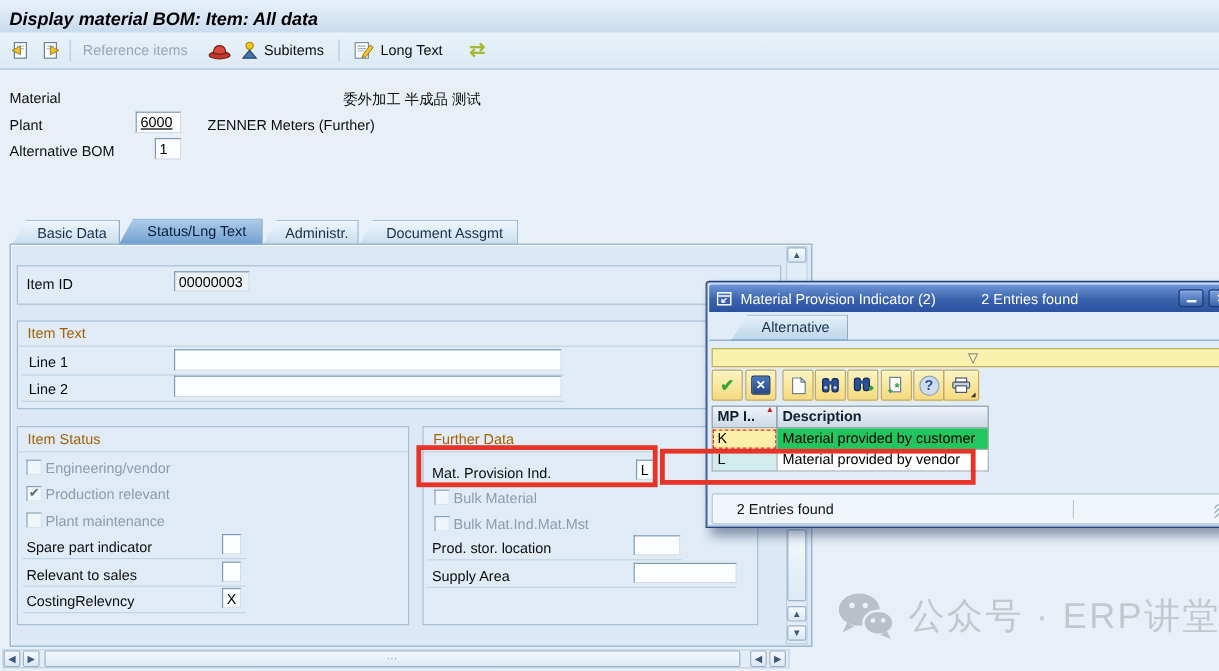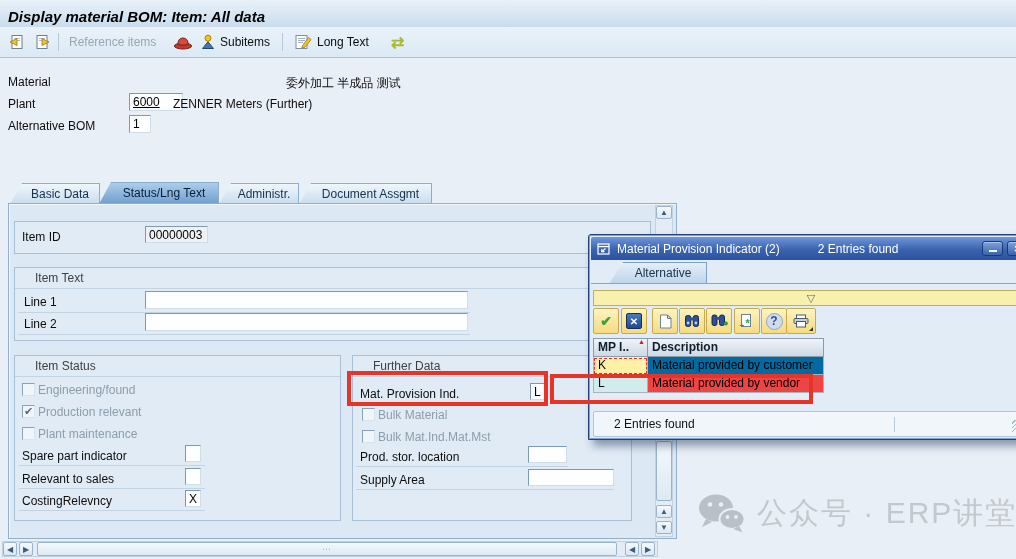--- a/index.html
+++ b/index.html
@@ -38,21 +38,21 @@
     position:absolute; top:183px; height:21px; display:flex; align-items:center; justify-content:center;
     background:linear-gradient(#f1f7fc,#c8ddef); clip-path:polygon(12px 0,100% 0,100% 100%,0 100%);
     box-shadow:inset 0 0 0 1px #8badd0; font-size:12px; color:#15314e; padding-left:10px; cursor:default;
   }
   .tab.active { top:182px; height:22px; background:linear-gradient(#b0cfeb,#6f9ecf); color:#071e38; z-index:6; }
   .panel {
     position:absolute; left:8px; top:203px; width:669px; height:336px;
     background:#dce8f3; border:1px solid #92b0cb; box-shadow:inset 1px 1px 0 #f2f7fc;
   }
   .grp { position:absolute; background:#e0ebf5; border:1px solid #a8bfd5; }
-  .grp-title { position:absolute; left:8px; top:3px; color:#404040;margin-left:12px; }
+  .grp-title { position:absolute; left:8px; top:3px; color:#a16207; }
   .rowline { position:absolute; height:1px; background:#c2d4e4; }
   
   .cb {
     position:absolute; width:13px; height:13px; background:#f0f5fa;
     border:1px solid; border-color:#8aa2b8 #d7e3ee #d7e3ee #8aa2b8; color:#5c6b79;
     font-size:11px; line-height:11px; text-align:center;
   }
   
   .sb-btn {
     position:absolute; background:linear-gradient(#f5f9fd,#dbe7f2); border:1px solid #9bb4cb;
@@ -176,21 +176,21 @@
     </div>
     <div class="tb-btn" style="left:388px">
       <span class="swap-glyph">⇄</span>
     </div>
   </div>
 
   <span class="lbl" style="left:8px; top:75px">Material</span>
   <span class="lbl" style="left:286px; top:75px">委外加工 半成品 测试</span>
 
   <span class="lbl" style="left:8px; top:97px">Plant</span>
-  <input class="fld" style="left: 129px; top: 93px; width: 54px; text-decoration: underline;" readonly="" value="6000">
+  <input class="fld" style="left: 113px; top: 93px; width: 38px; text-decoration: underline;" readonly="" value="6000">
   <span class="lbl" style="left:173px; top:97px">ZENNER Meters (Further)</span>
 
   <span class="lbl" style="left:8px; top:119px">Alternative BOM</span>
   <input class="fld" style="left: 129px; top: 115px; width: 22px;" readonly="" value="1">
 
   <div class="tab" style="left:10px; width:90px">
       <span>Basic Data</span>
     </div>
   <div class="tab active" style="left:99px; width:120px">
       <span>Status/Lng Text</span>
@@ -217,21 +217,21 @@
   <div class="rowline" style="left:18px; top:312px; width:452px"></div>
   <span class="lbl" style="left:24px; top:317px">Line 2</span>
   <input class="fld" style="left: 145px; top: 313px; width: 323px;" readonly="" value="">
   <div class="rowline" style="left:18px; top:334px; width:452px"></div>
 
   <div class="grp" style="left:14px; top:355px; width:327px; height:166px">
     <span class="grp-title">Item Status</span>
   </div>
   <div class="rowline" style="left:15px; top:376px; width:325px"></div>
   <div class="cb" style="left:22px; top:383px"></div>
-  <span class="lbl dim" style="left:38px; top:383px">Engineering/found</span>
+  <span class="lbl dim" style="left:38px; top:383px">Engineering/vendor</span>
   <div class="cb" style="left:22px; top:405px">✔</div>
   <span class="lbl dim" style="left:38px; top:405px">Production relevant</span>
   <div class="cb" style="left:22px; top:427px"></div>
   <span class="lbl dim" style="left:38px; top:427px">Plant maintenance</span>
 
   <span class="lbl" style="left:22px; top:449px">Spare part indicator</span>
   <input class="fld" style="left: 185px; top: 445px; width: 16px; height: 17px;" readonly="" value="">
   <div class="rowline" style="left:19px; top:465px; width:186px"></div>
   <span class="lbl" style="left:22px; top:472px">Relevant to sales</span>
   <input class="fld" style="left: 185px; top: 468px; width: 16px; height: 17px;" readonly="" value="">
@@ -395,27 +395,27 @@
       <span>MP I..</span>
       <span style="position:absolute; right:2px; top:-1px; font-size:7px; color:#cc2020">▲</span>
     </div>
     <div class="th" style="left:58px; top:103px; width:177px">
       <span>Description</span>
     </div>
 
     <div class="td" style="left:4px; top:122px; width:55px; background:#fff0a8; outline:1px dashed #e03030; outline-offset:-2px">
       <span>K</span>
     </div>
-    <div class="td" style="left:58px; top:122px; width:177px; background:#0369a1">
+    <div class="td" style="left:58px; top:122px; width:177px; background:#22c55e">
       <span>Material provided by customer</span>
     </div>
     <div class="td" style="left:4px; top:140px; width:55px; background:#d0edeb">
       <span>L</span>
     </div>
-    <div class="td" style="left:58px; top:140px; width:177px; background:#ef4444">
+    <div class="td" style="left:58px; top:140px; width:177px; background:#ffffff">
       <span>Material provided by vendor</span>
     </div>
 
     <div class="pop-status">
       <span>2 Entries found</span>
       <div style="position:absolute; left:300px; top:5px; width:1px; height:15px; background:#b8c8d8"></div>
       <div class="grip"></div>
     </div>
   </div>
 

